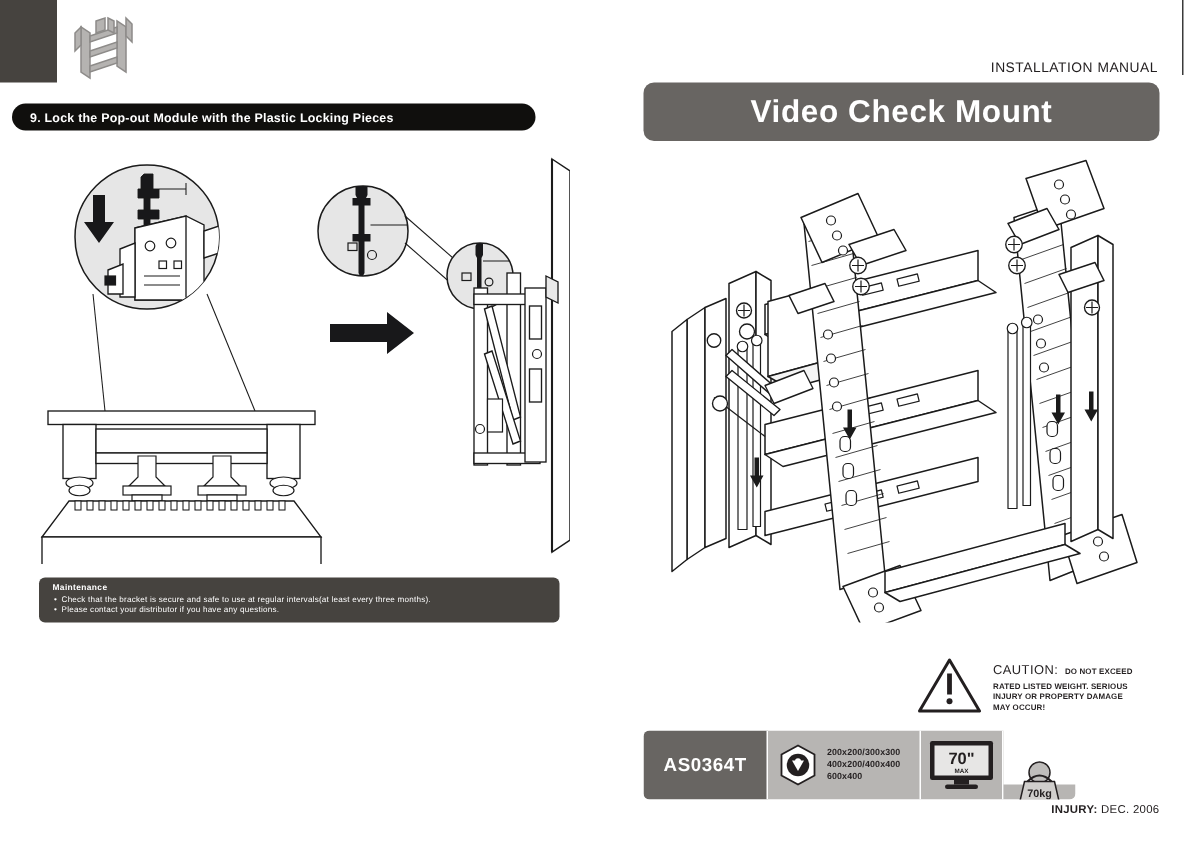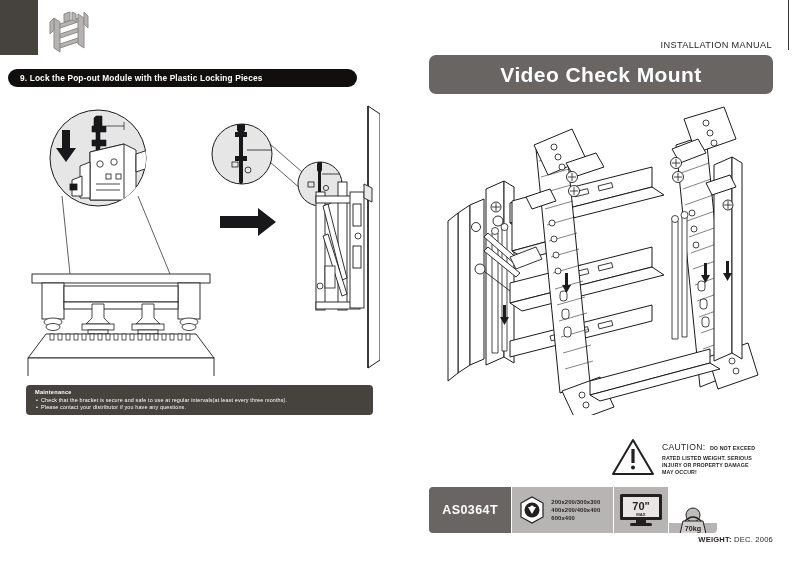--- a/index.html
+++ b/index.html
@@ -670,17 +670,17 @@
         <path d="M14 14 L34 14 L40 40 L8 40 Z" fill="#d0cecc" stroke="#231f20" stroke-width="1"></path>
         <path d="M16 14 Q24 6 32 14" fill="none" stroke="#231f20" stroke-width="1.4"></path>
         <text x="24" y="24" text-anchor="middle" font-family="Liberation Sans, sans-serif" font-size="7.2" font-weight="bold" fill="#231f20">70kg</text>
         <text x="24" y="31" text-anchor="middle" font-family="Liberation Sans, sans-serif" font-size="6.2" font-weight="bold" fill="#231f20">(154lbs)</text>
         <text x="24" y="37.5" text-anchor="middle" font-family="Liberation Sans, sans-serif" font-size="5.6" font-weight="bold" fill="#231f20">RATED</text>
       </svg>
     </div>
   </div>
 
   <div class="issued">
-    <b>WEIGHT:</b>
+    <b>INJURY:</b>
     <span>DEC. 2006</span>
   </div>
 
 </div>
 
 </body></html>

